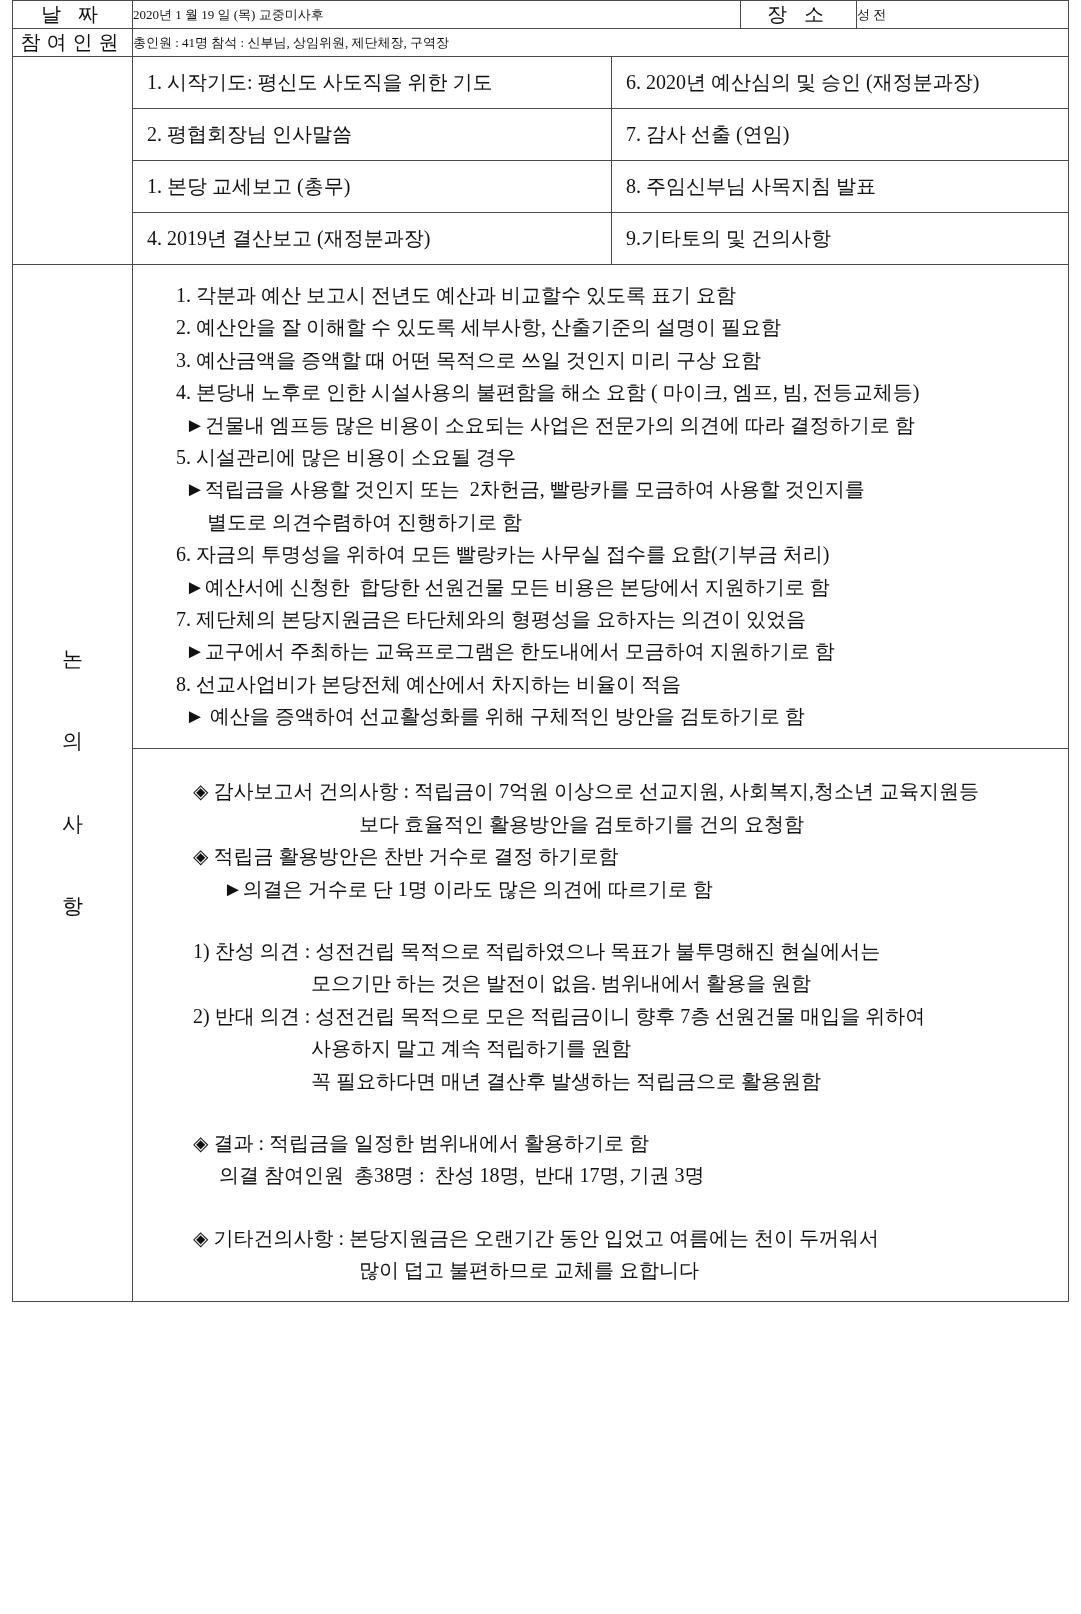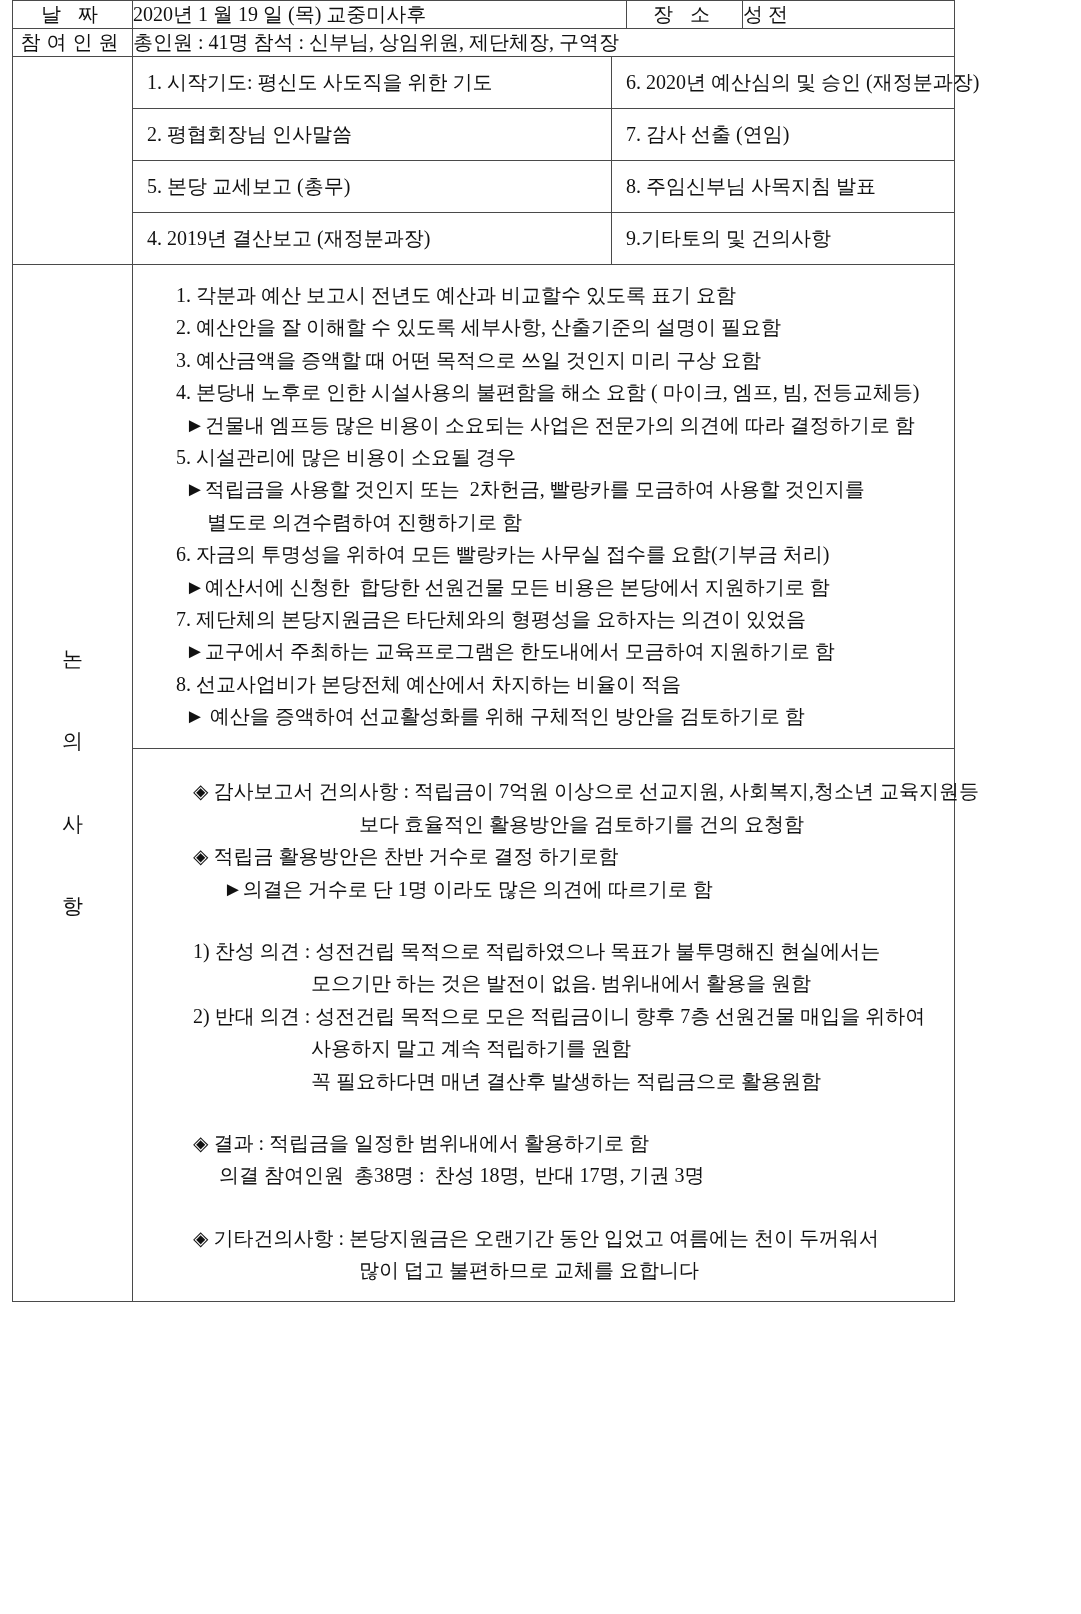--- a/index.html
+++ b/index.html
@@ -38,37 +38,37 @@
     letter-spacing: 3px;
     color: #000000;
     white-space: nowrap;
     transform: scaleY(1.18);
     transform-origin: center center;
   }
 
   
   .tbl {
     border-collapse: collapse;
-    width: 943px;
+    width: 1057px;
     table-layout: fixed;
   }
   .tbl td {
     border: 1px solid #4a4a4a;
     vertical-align: middle;
     padding: 0;
   }
   .lbl {
     text-align: center;
     font-size: 20px;
     letter-spacing: 6px;
     padding: 9px 0 9px 6px;
     white-space: nowrap;
   }
   .val {
-    font-size: 20px;
+    font-size: 13px;
     padding: 9px 0 9px 14px;
     white-space: nowrap;
   }
   .col-label { width: 120px; }
   .col-place-lbl { width: 116px; }
   .col-place-val { width: 212px; }
 
   
   .agenda-cell { padding: 0 !important; }
   .agenda {
@@ -162,21 +162,21 @@
             <tbody id="agenda-body">
                 <tr>
                   <td class="left-col">1. 시작기도: 평신도 사도직을 위한 기도</td>
                   <td>6. 2020년 예산심의 및 승인 (재정분과장)</td>
                 </tr>
                 <tr>
                   <td class="left-col">2. 평협회장님 인사말씀</td>
                   <td>7. 감사 선출 (연임)</td>
                 </tr>
                 <tr>
-                  <td class="left-col">5. 본당 교세보고 (총무)</td>
+                  <td class="left-col">1. 본당 교세보고 (총무)</td>
                   <td>8. 주임신부님 사목지침 발표</td>
                 </tr>
                 <tr>
                   <td class="left-col">4. 2019년 결산보고 (재정분과장)</td>
                   <td>9.기타토의 및 건의사항</td>
                 </tr>
               </tbody>
           </table>
         </td>
       </tr>

